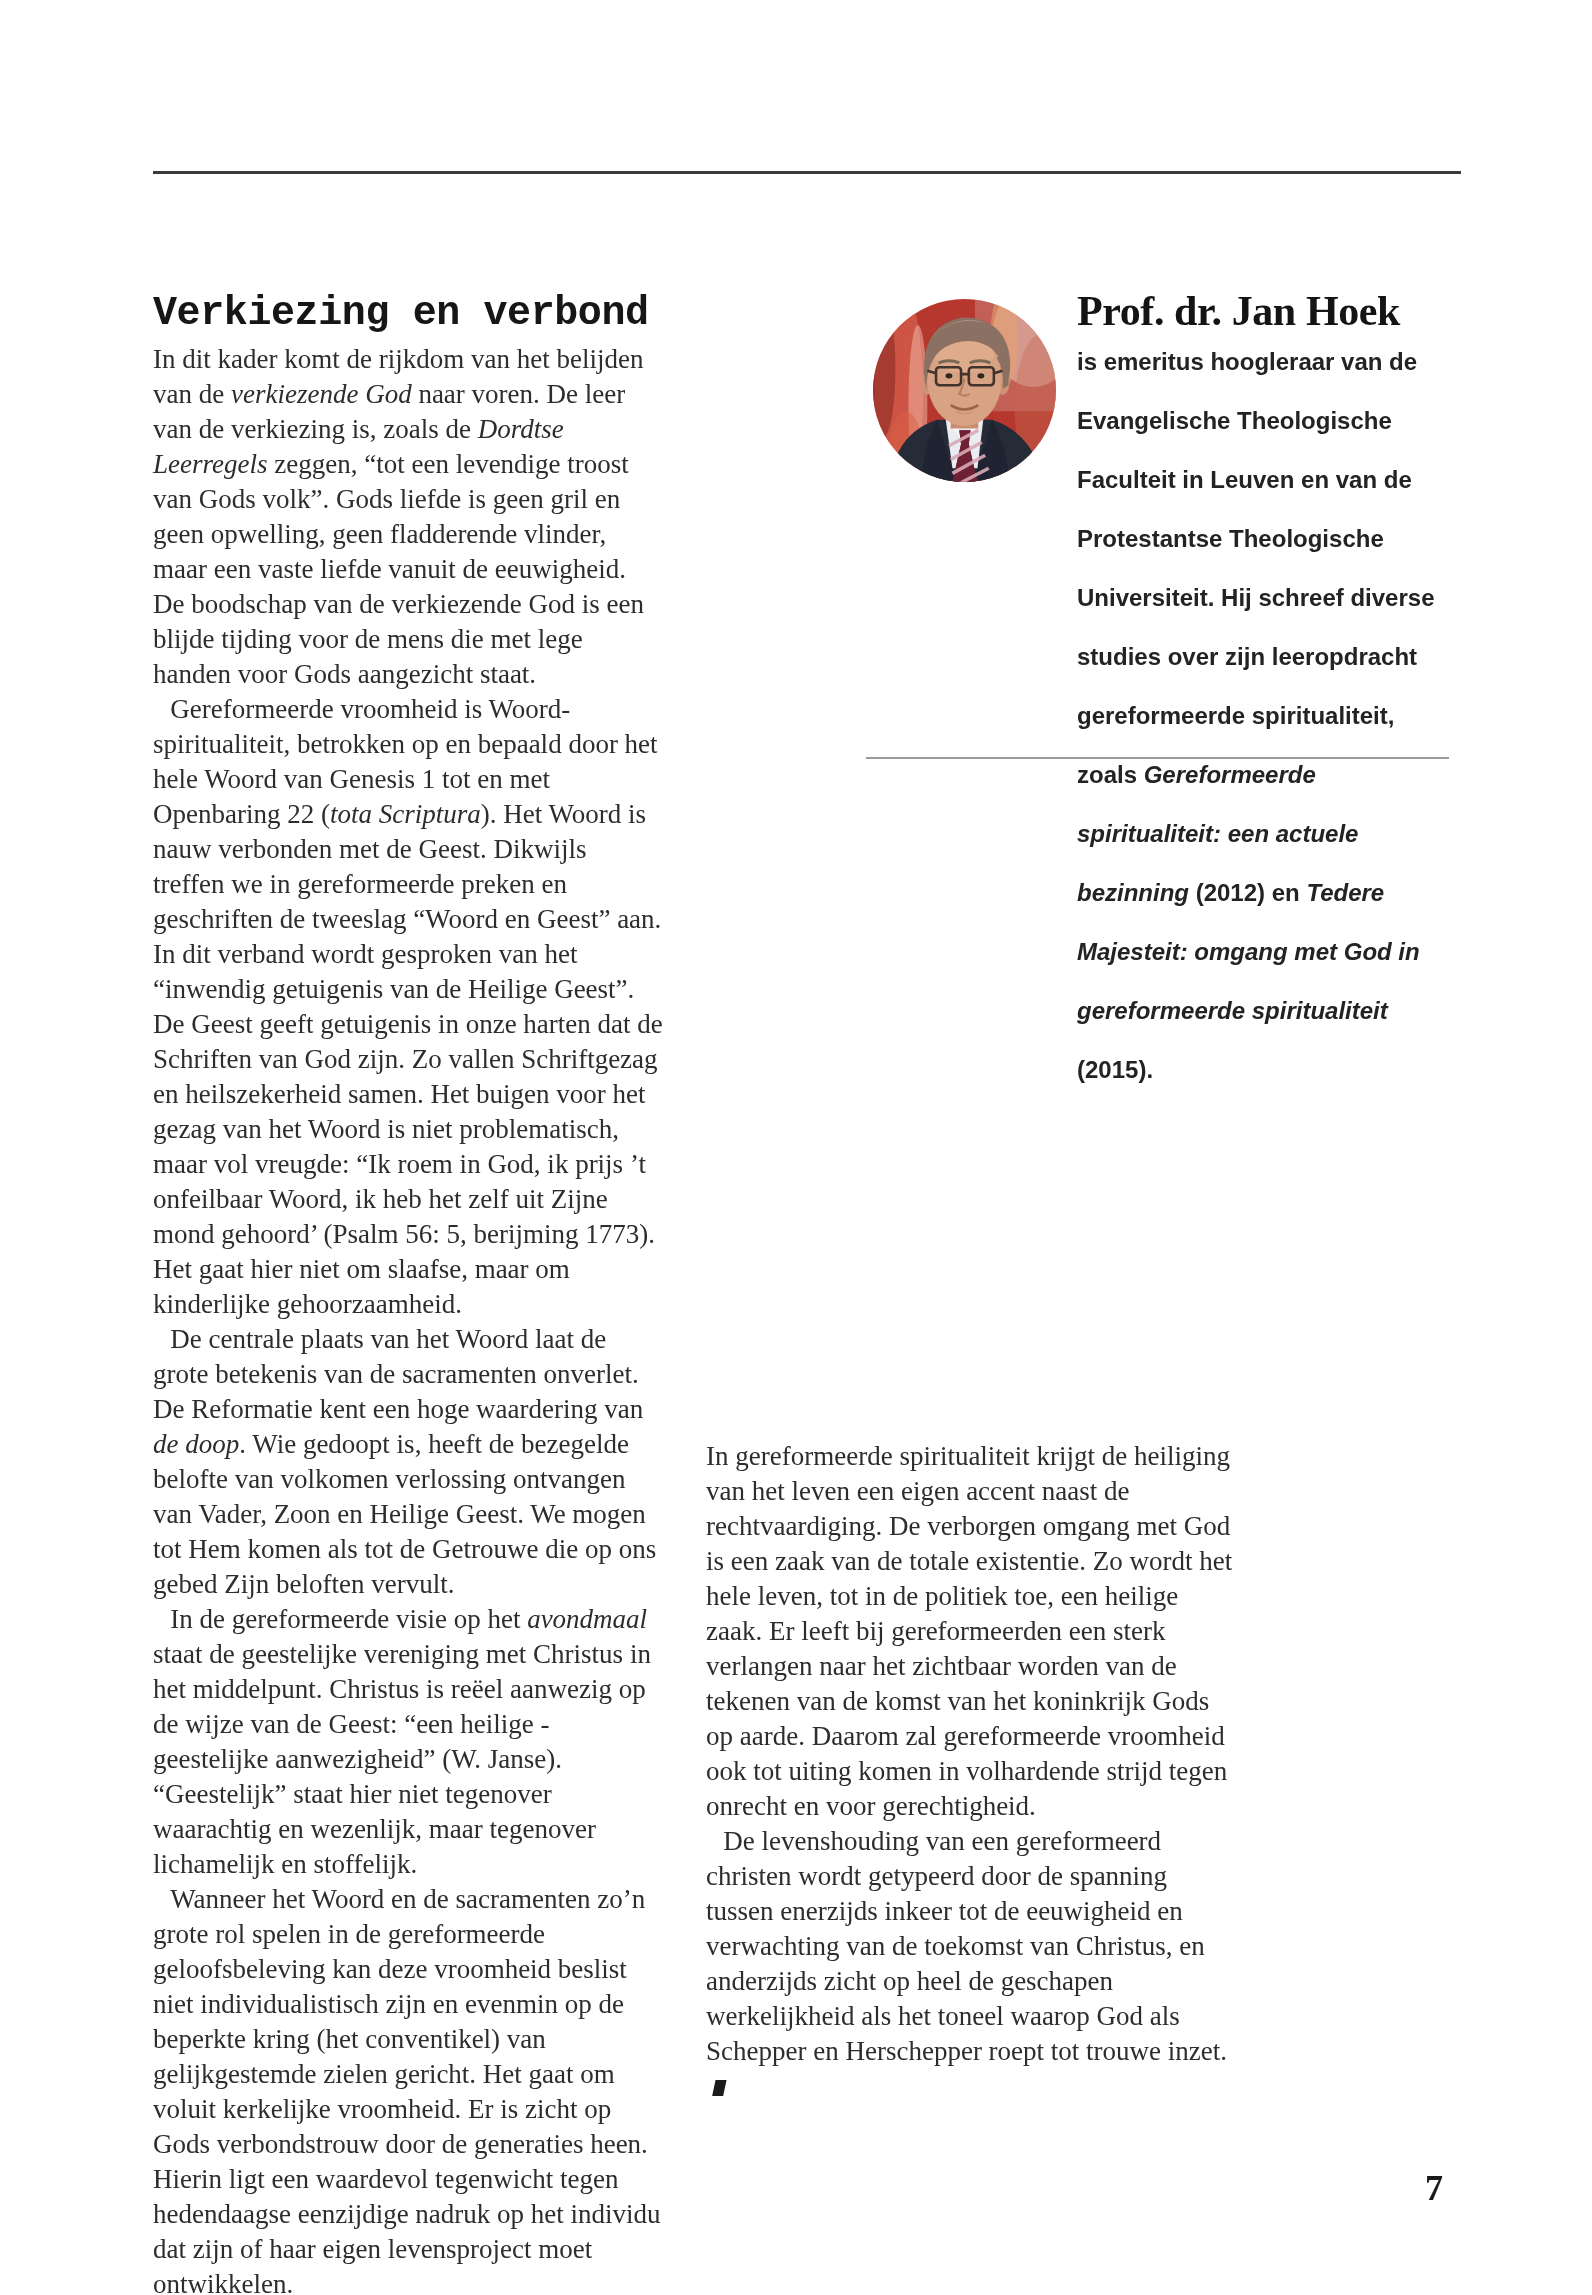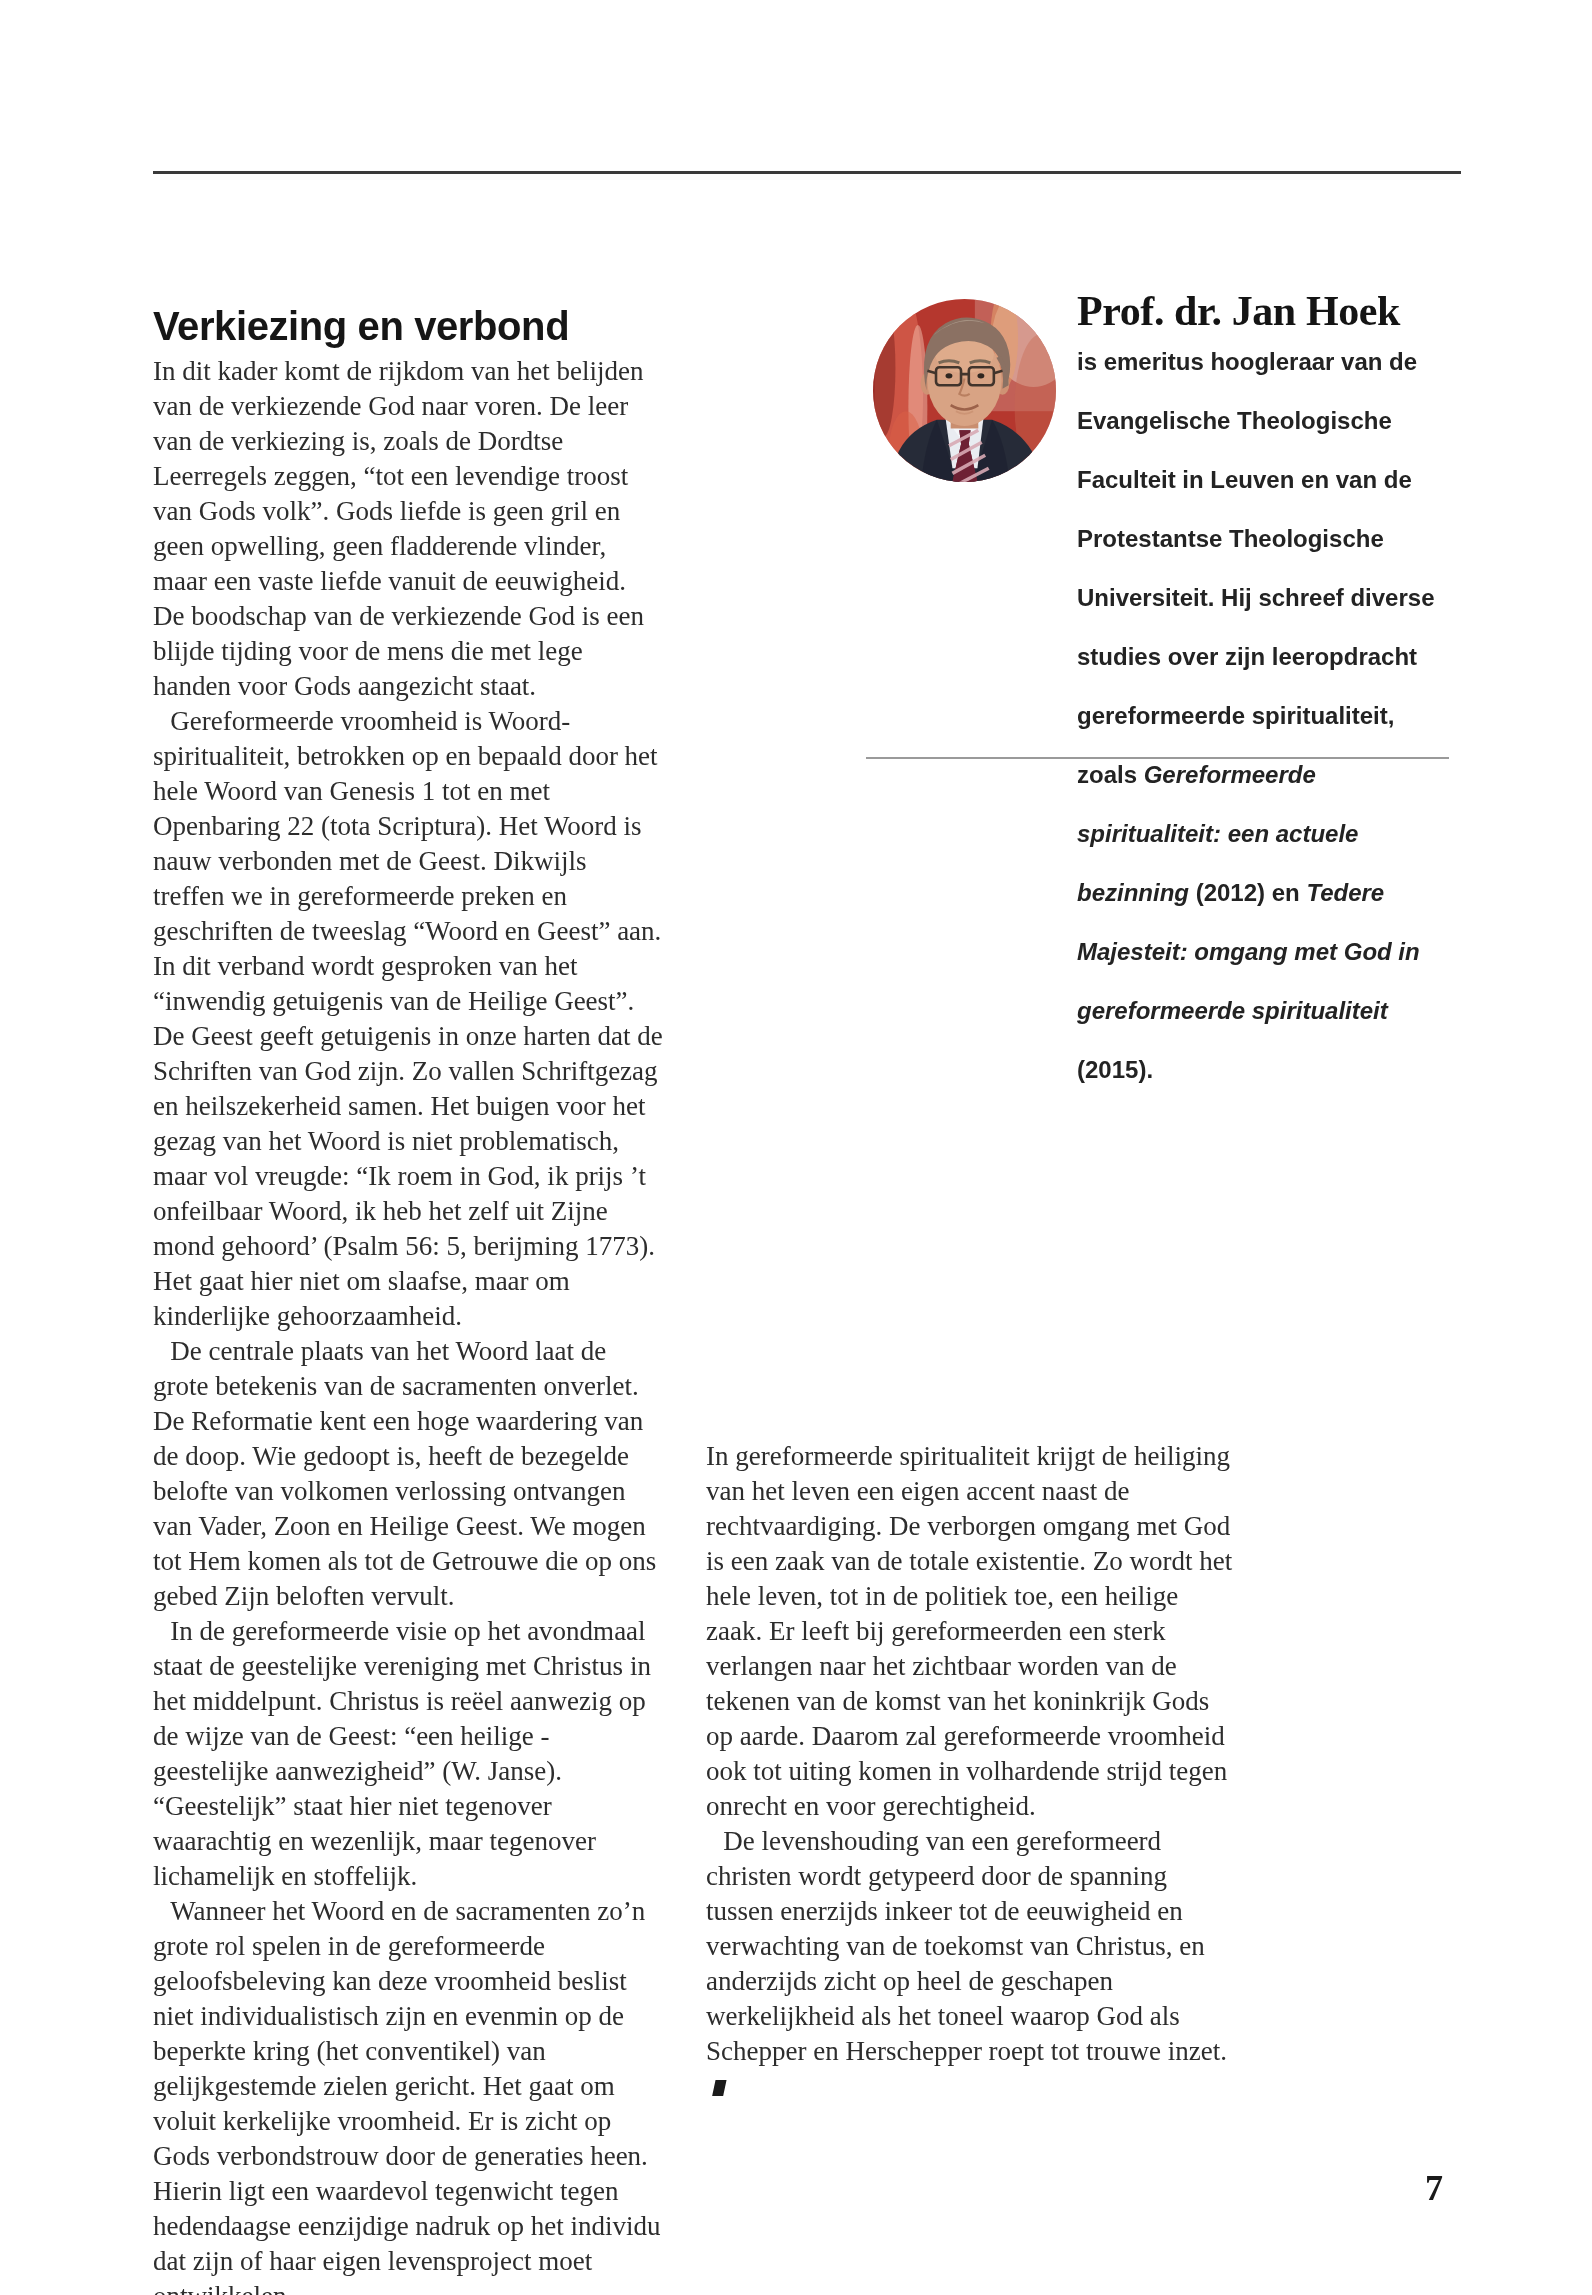--- a/index.html
+++ b/index.html
@@ -10,36 +10,36 @@
   }
   body { position: relative; font-family: "Liberation Serif", serif; }
 
   .top-rule {
     position: absolute; left: 153px; top: 171px;
     width: 1308px; height: 2.6px; background: #3a3a3a;
   }
 
   .column { position: absolute; }
   .column h2 {
-    margin: 12px 0 7px 0;
-    font-family: Liberation Sans, sans-serif;
+    margin: 0 0 7px 0;
+    font-family: Liberation Mono, monospace;
     font-weight: 700;
     font-size: 40px; line-height: 1.05;
     letter-spacing: -0.4px;
     color: #161616;
   }
   .column p {
     margin: 0;
     font-size: 27px; line-height: 35px;
     color: #2d2d2d;
     text-align: left;
     hyphens: auto; -webkit-hyphens: auto;
   }
   .column p.indent { text-indent: 17.3px; }
-  .seg-i { }
+  .seg-i { font-style: italic; }
 
   .left-col  { left: 153px; top: 293px;  width: 511px; }
   .right-col { left: 706px; top: 1439px; width: 535px; }
 
   .author-photo {
     position: absolute; left: 873px; top: 299px;
     width: 183px; height: 183px;
   }
 
   .author-info {

